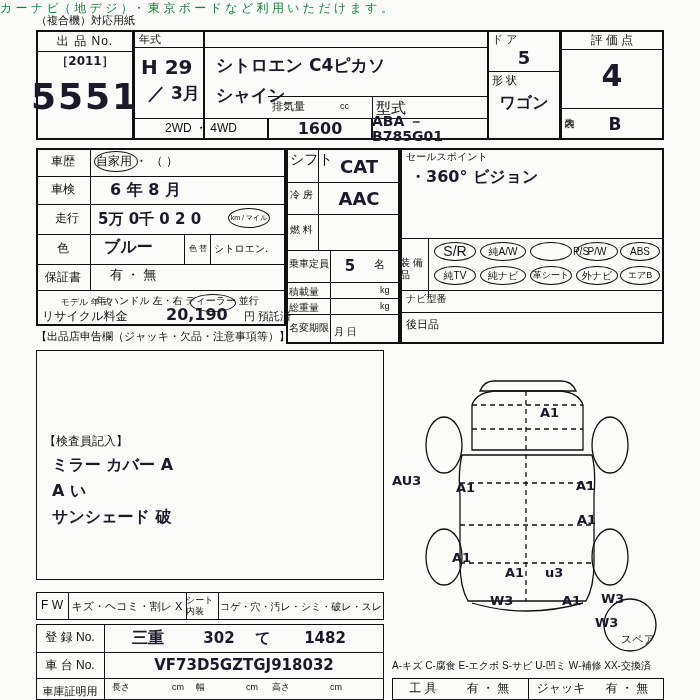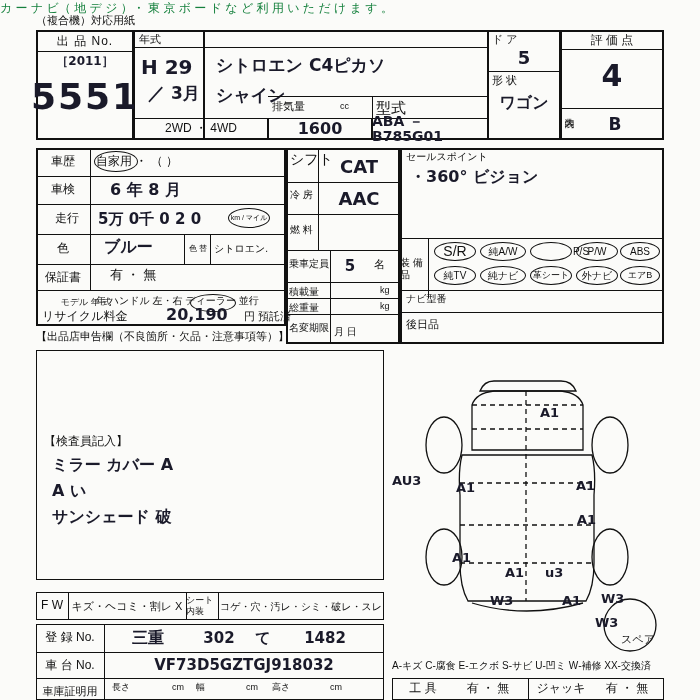--- a/index.html
+++ b/index.html
@@ -119,21 +119,21 @@
   <div class="lbl lft" style="top:268px;left:110px;font-size:13px;">有 ・ 無</div>
 
   <div class="lbl ctr" style="top:292px;left:36px;width:54px;height:22px;font-size:9px;line-height:1.1;margin-left:23px;">モデル 年 式</div>
   <div class="lbl lft" style="top:295px;left:96px;font-size:10px;">年  ハンドル 左・右   ディーラー 並行</div>
   <div class="oval" style="top:294px;left:190px;width:46px;height:18px;"></div>
 
   <div class="lbl lft" style="top:310px;left:42px;font-size:12px;">リサイクル料金</div>
   <div class="lbl lft hw" style="top:306px;left:166px;font-size:16px;text-align:center;">20,190</div>
   <div class="lbl lft" style="top:310px;left:244px;font-size:11px;">円 預託済</div>
 
-  <div class="lbl lft" style="top:330px;left:36px;font-size:11px;">【出品店申告欄（不良箇所・欠品・注意事項等）】</div>
+  <div class="lbl lft" style="top:330px;left:36px;font-size:11px;">【出品店申告欄（ジャッキ・欠品・注意事項等）】</div>
 
   <div class="bx" style="top:148px;left:286px;width:114px;height:196px;border-width:2px;"></div>
   <div class="bx" style="top:182px;left:286px;width:114px;height:0;border-width:0;border-top:1px solid #111;"></div>
   <div class="bx" style="top:214px;left:286px;width:114px;height:0;border-width:0;border-top:1px solid #111;"></div>
   <div class="bx" style="top:250px;left:286px;width:114px;height:0;border-width:0;border-top:1px solid #111;"></div>
   <div class="bx" style="top:282px;left:286px;width:114px;height:0;border-width:0;border-top:1px solid #111;"></div>
   <div class="bx" style="top:298px;left:286px;width:114px;height:0;border-width:0;border-top:1px solid #111;"></div>
   <div class="bx" style="top:314px;left:286px;width:114px;height:0;border-width:0;border-top:1px solid #111;"></div>
   <div class="bx" style="top:250px;left:330px;width:0;height:94px;border-width:0;border-left:1px solid #111;"></div>
   <div class="bx" style="top:148px;left:318px;width:0;height:102px;border-width:0;border-left:1px solid #111;"></div>

